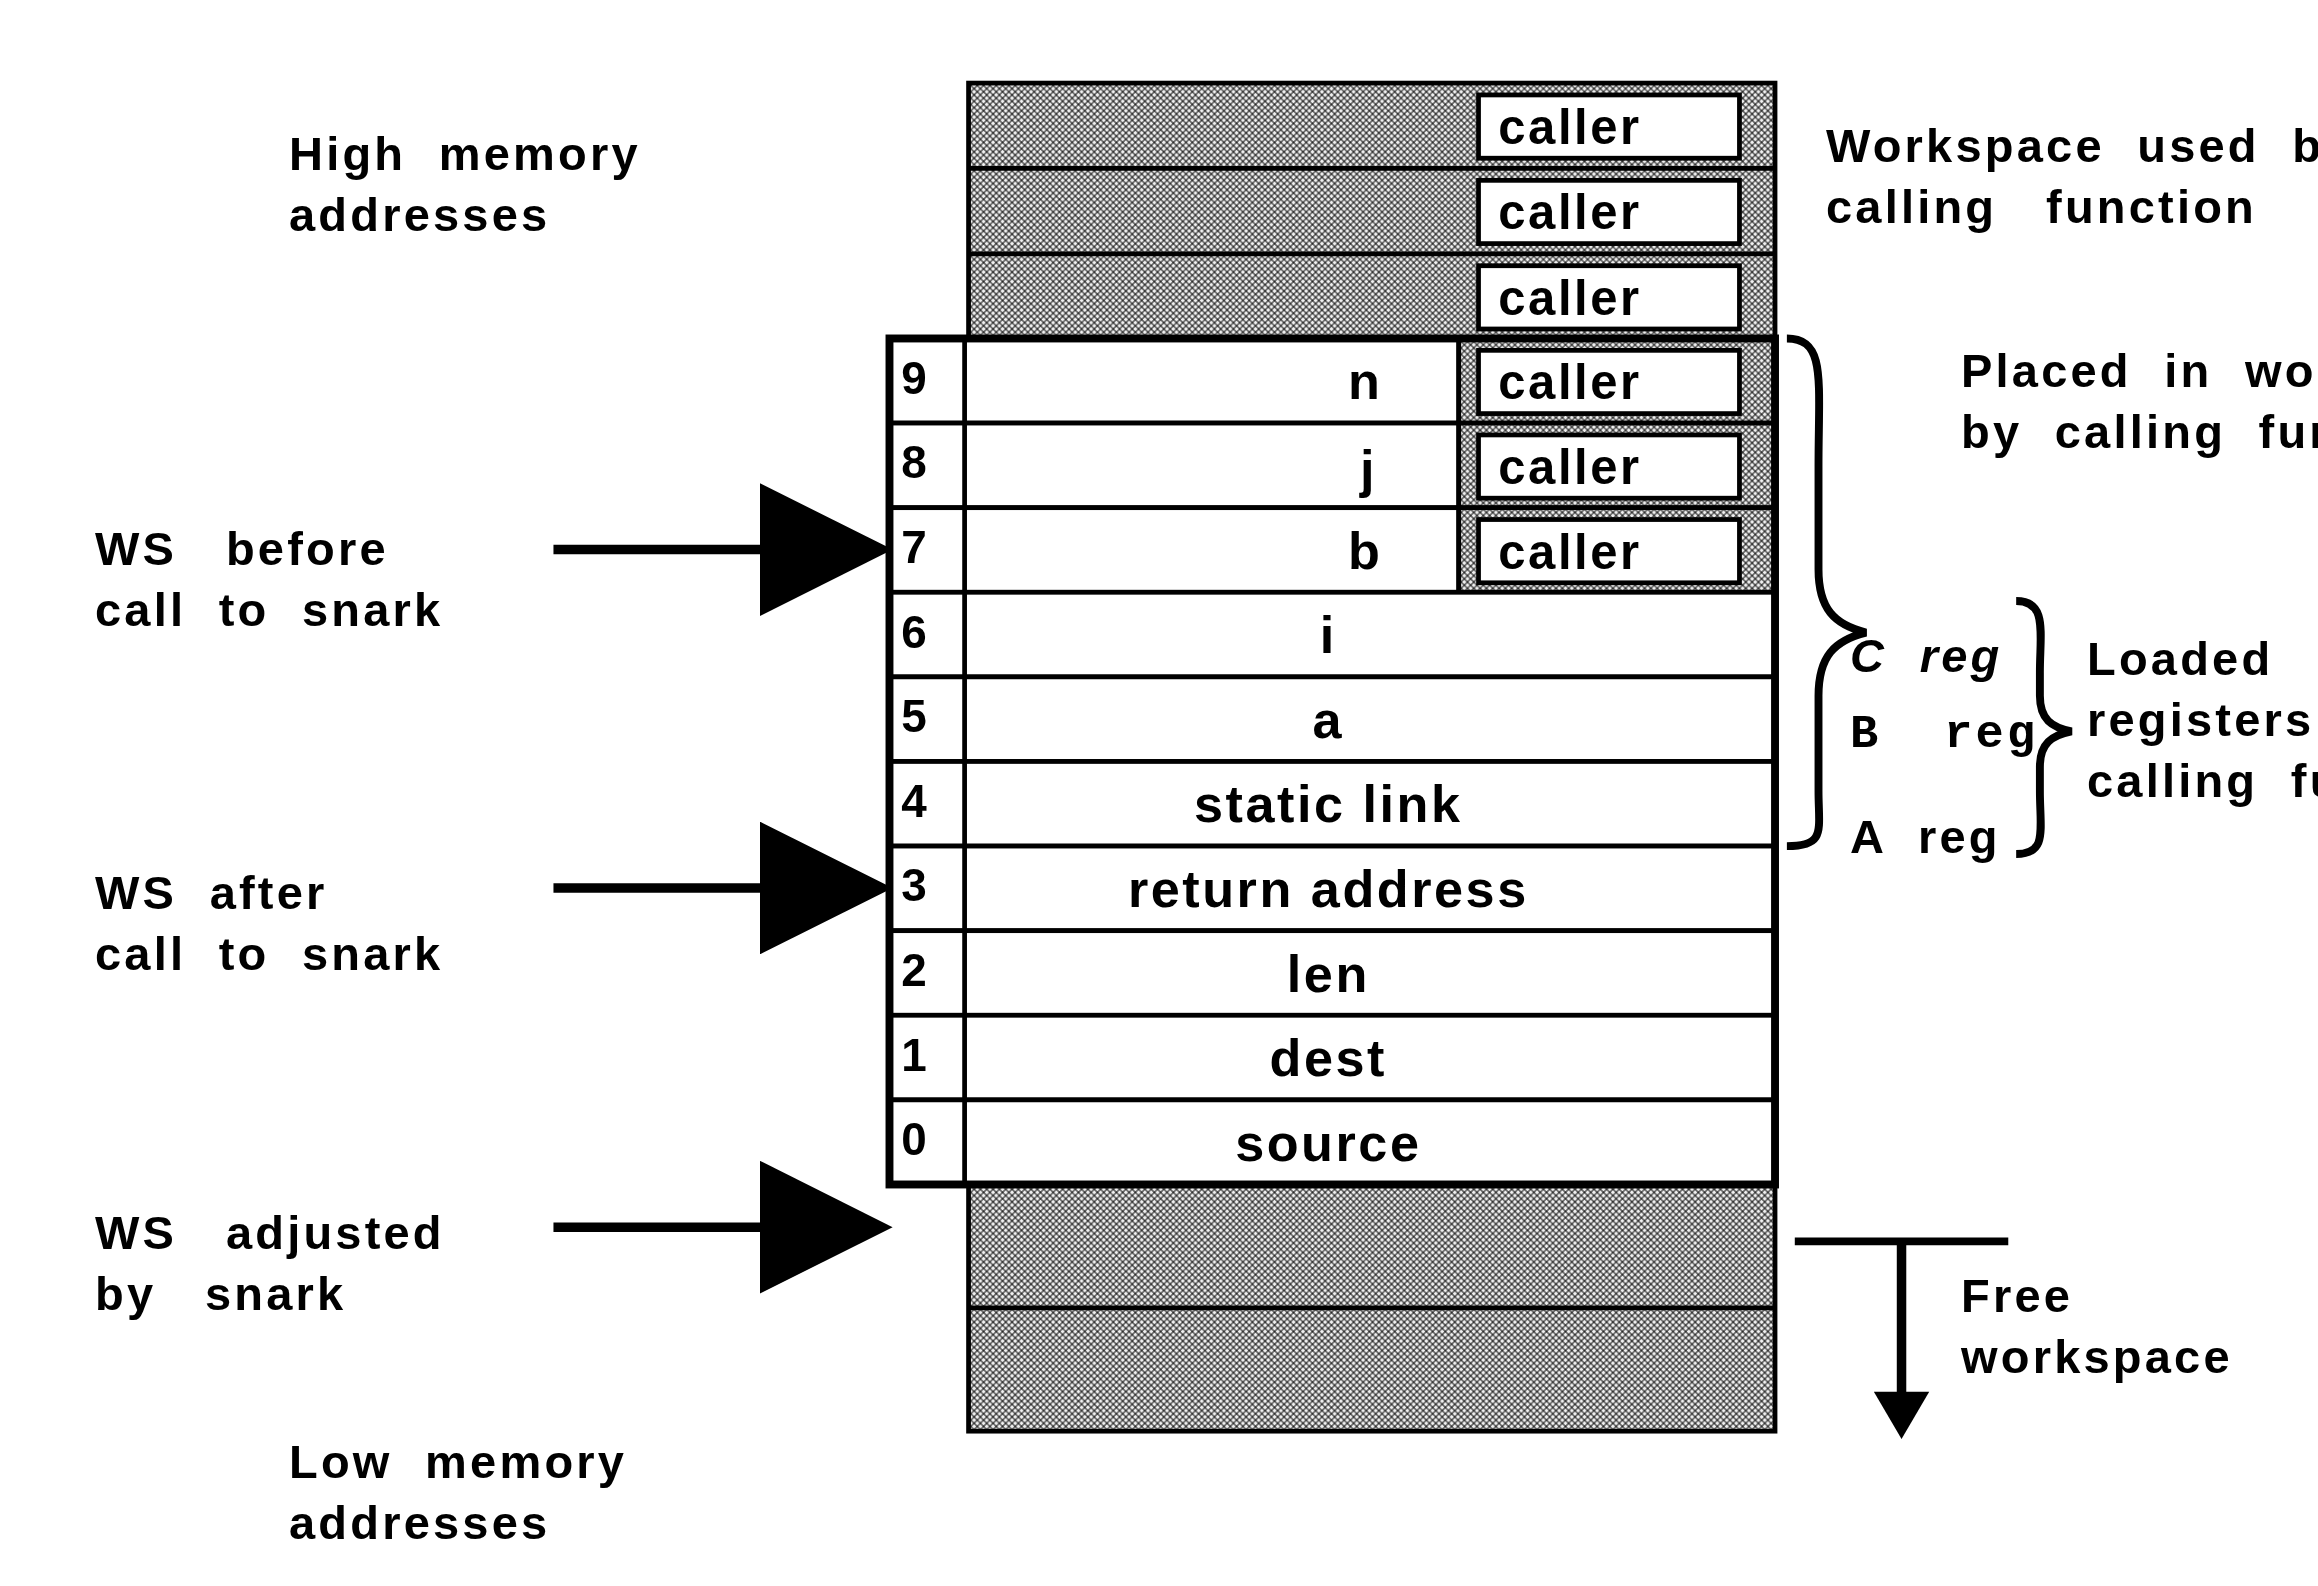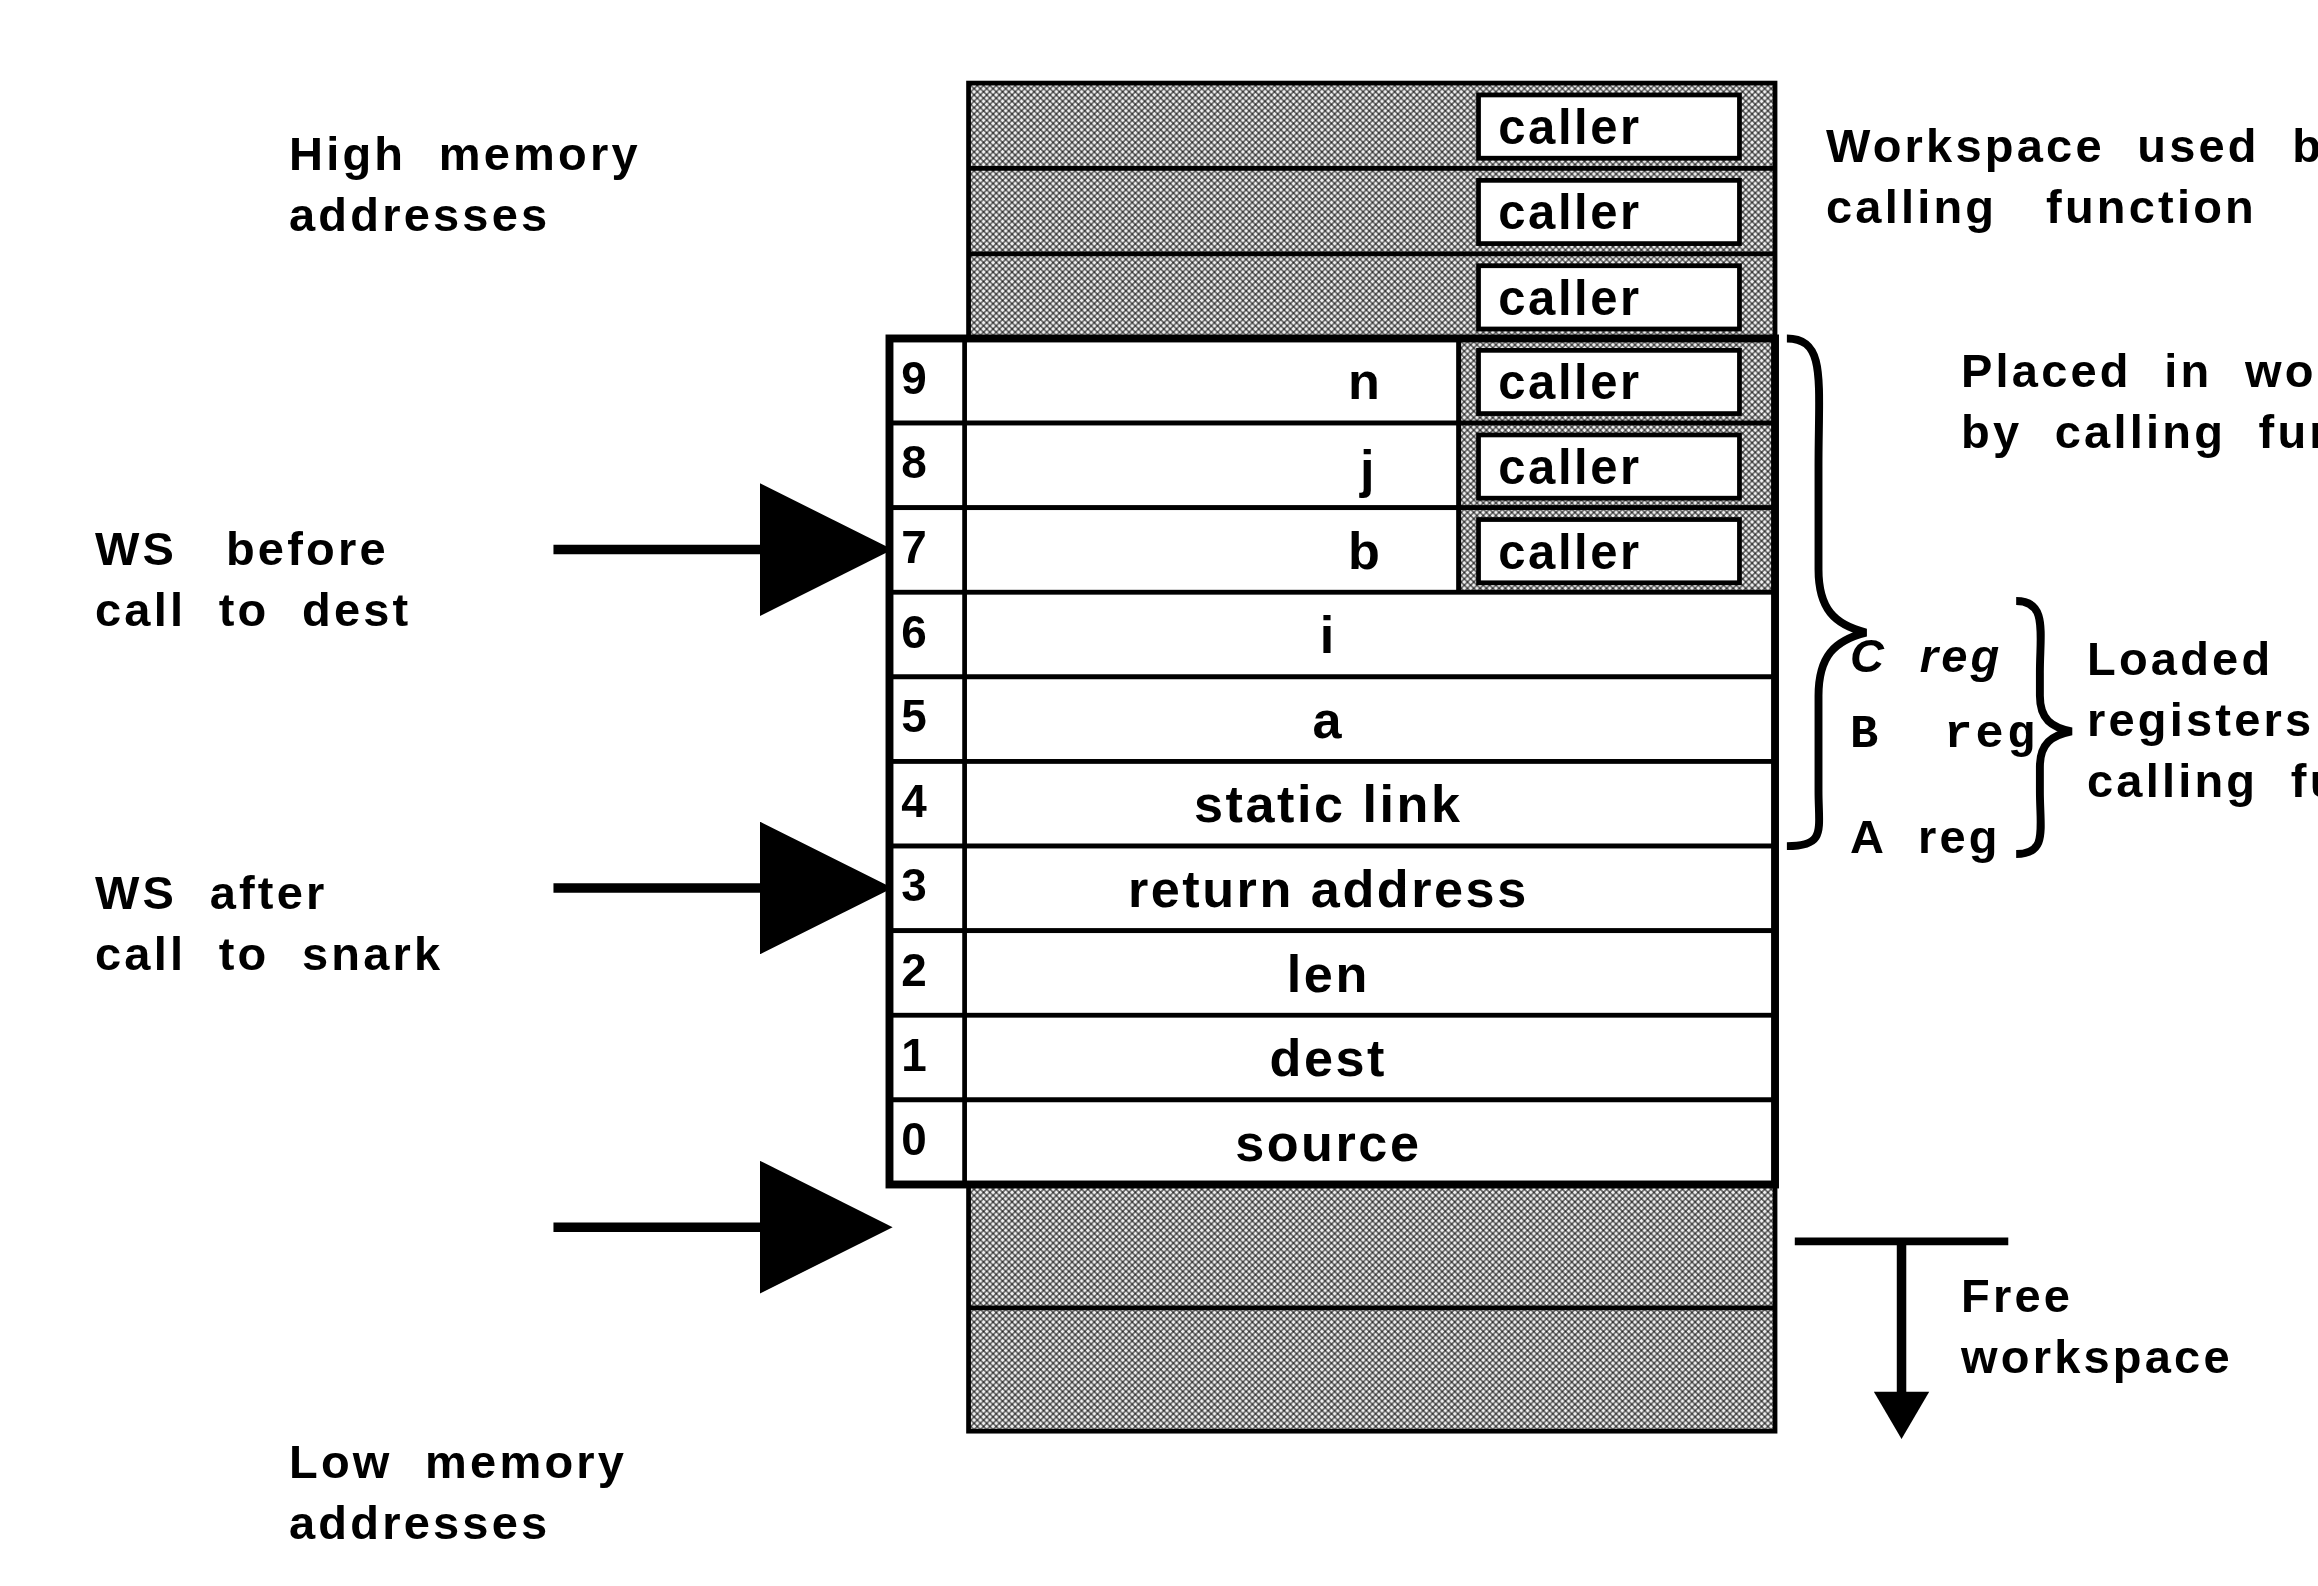--- a/index.html
+++ b/index.html
@@ -31,23 +31,25 @@
   }
 </style>
 </head>
 <body>
 
 <div class="page">
 
   <div class="label" style="left:289px; top:123px;">High  memory
 addresses</div>
   <div class="label" style="left:95px; top:518px;">WS   before
-call  to  dest</div>
+call  to  snark</div>
   <div class="label" style="left:95px; top:862px;">WS  after
 call  to  snark</div>
+  <div class="label" style="left:95px; top:1202px;">WS   adjusted
+by   snark</div>
   <div class="label" style="left:289px; top:1431px;">Low  memory
 addresses</div>
 
   <div class="label" style="left:1826px; top:115px;">Workspace  used  by
 calling   function</div>
   <div class="label" style="left:1961px; top:340px;">Placed  in  workspace
 by  calling  function</div>
   <div class="label" style="left:1850px; top:625px;font-style:italic;">C  reg</div>
   <div class="label" style="left:1850px; top:704px;font-family:Liberation Mono, monospace;">B  reg</div>
   <div class="label" style="left:1850px; top:806px;">A  reg</div>

